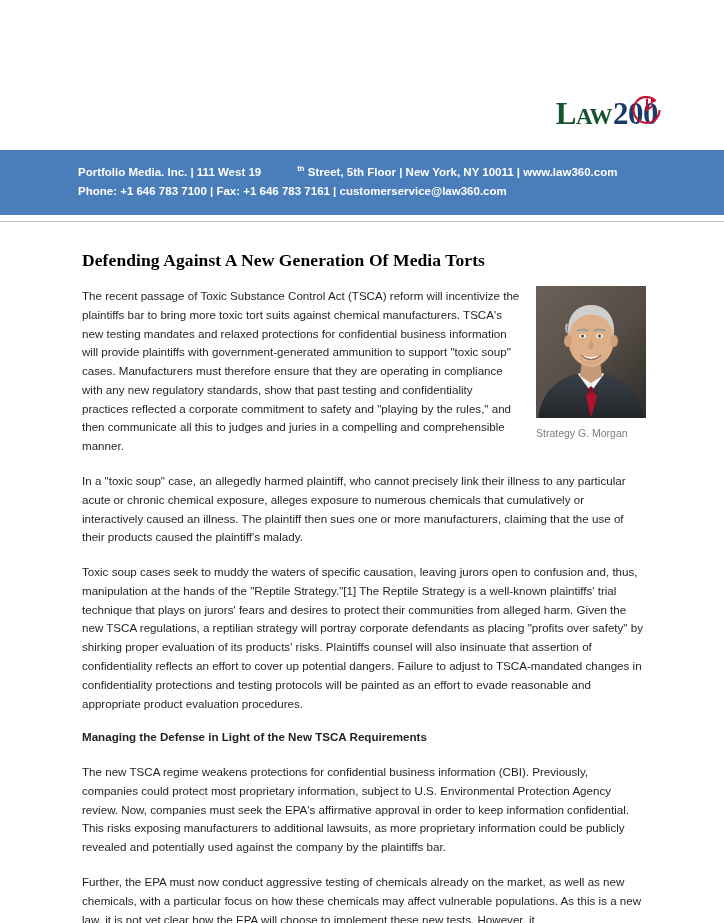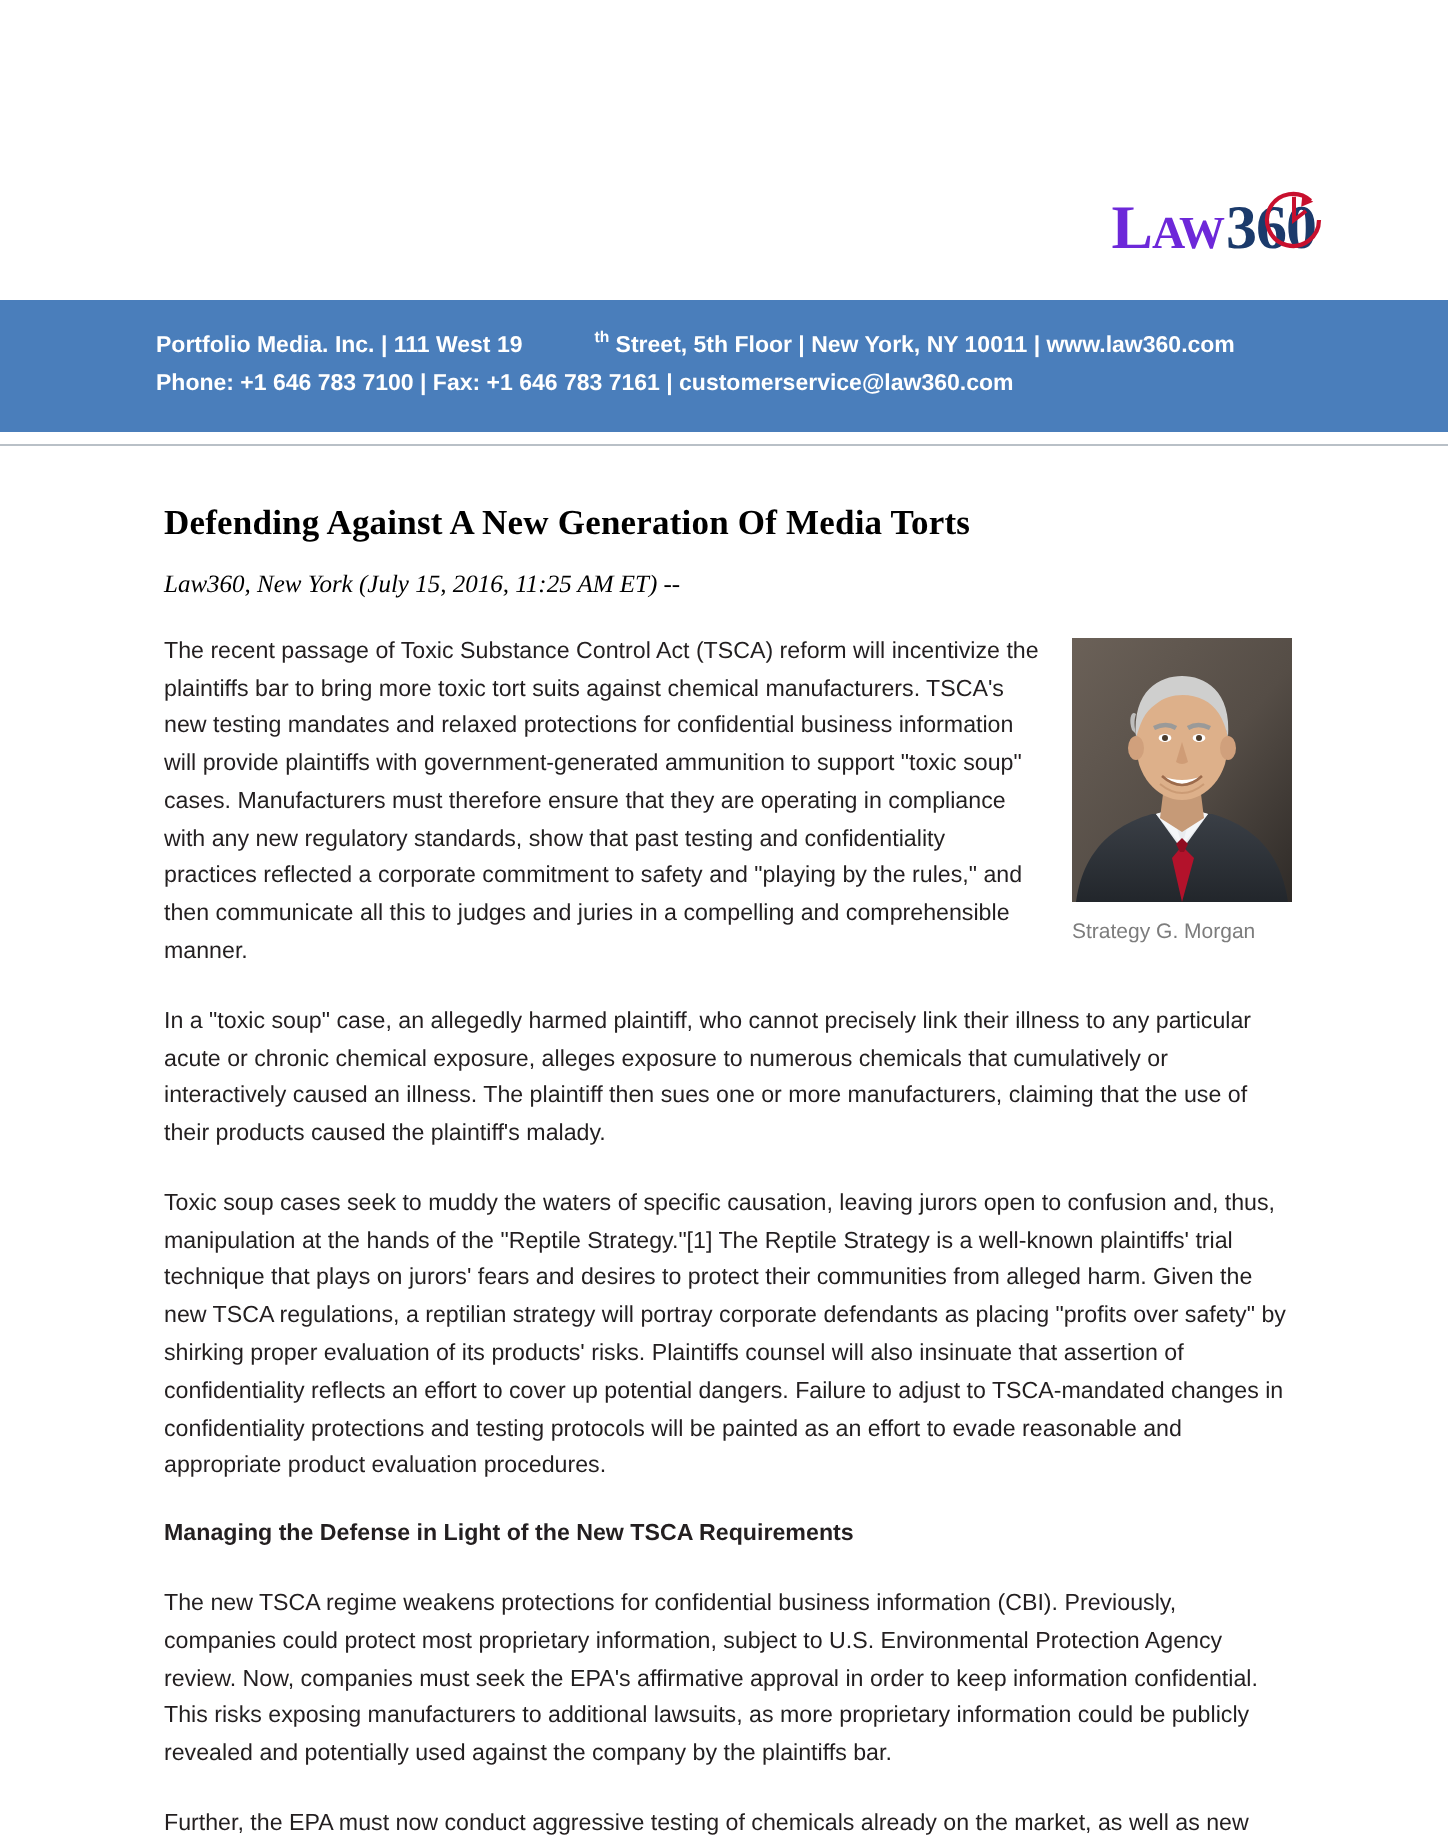--- a/index.html
+++ b/index.html
@@ -27,21 +27,21 @@
     top: 98px;
     display: flex;
     align-items: baseline;
     line-height: 1;
   }
   .logo-law {
     font-family: "Liberation Serif", serif;
     font-size: 31px;
     font-weight: 700;
     letter-spacing: -0.5px;
-    color: #6d28d9;
+    color: #14532d;
   }
   .logo-law .cap { font-size: 31px; }
   .logo-law .small { font-size: 23px; }
   .logo-360-wrap {
     position: relative;
     margin-left: 1px;
   }
   .logo-360 {
     font-family: "Liberation Serif", serif;
     font-size: 31px;
@@ -132,40 +132,39 @@
   }
   .clearfix::after { content: ""; display: block; clear: both; }
 </style>
 </head>
 <body>
 
 <div class="logo-area">
   <div class="logo">
     <span class="logo-law"><span class="cap">L</span><span class="small">AW</span></span>
     <span class="logo-360-wrap">
-      <span class="logo-360">360</span>
+      <span class="logo-360">200</span>
       <svg class="logo-ring" viewBox="0 0 36 36">
         <path d="M30.5 18a13 13 0 1 1-4.2-9.6" fill="none" stroke="#c8102e" stroke-width="2.1"></path>
         <path d="M18 6.4 L18 18 L24 13.5" fill="none" stroke="#c8102e" stroke-width="2"></path>
         <path d="M22.2 5.2 L27.6 8.9 L21.6 11.4 Z" fill="#c8102e"></path>
       </svg>
     </span>
   </div>
 </div>
 
 <div class="banner">
   <div class="banner-line"><span>Portfolio Media. Inc. | 111 West 19</span><sup>th</sup><span> Street, 5th Floor | New York, NY 10011 | www.law360.com</span></div>
   <div class="banner-line">Phone: +1 646 783 7100 | Fax: +1 646 783 7161 | customerservice@law360.com</div>
 </div>
 <div class="rule"></div>
 
 <div class="article clearfix">
 
   <h1 class="title">Defending Against A New Generation Of Media Torts</h1>
-  <div class="byline">Law360, New York (July 15, 2016, 11:25 AM ET) --</div>
 
   <div class="photo-block">
     <div class="photo">
       <svg width="110" height="132" viewBox="0 0 110 132">
         <defs>
           <linearGradient id="bg" x1="0" y1="0" x2="1" y2="1">
             <stop offset="0%" stop-color="#6b6158"></stop>
             <stop offset="55%" stop-color="#554d46"></stop>
             <stop offset="100%" stop-color="#2e2a27"></stop>
           </linearGradient>

